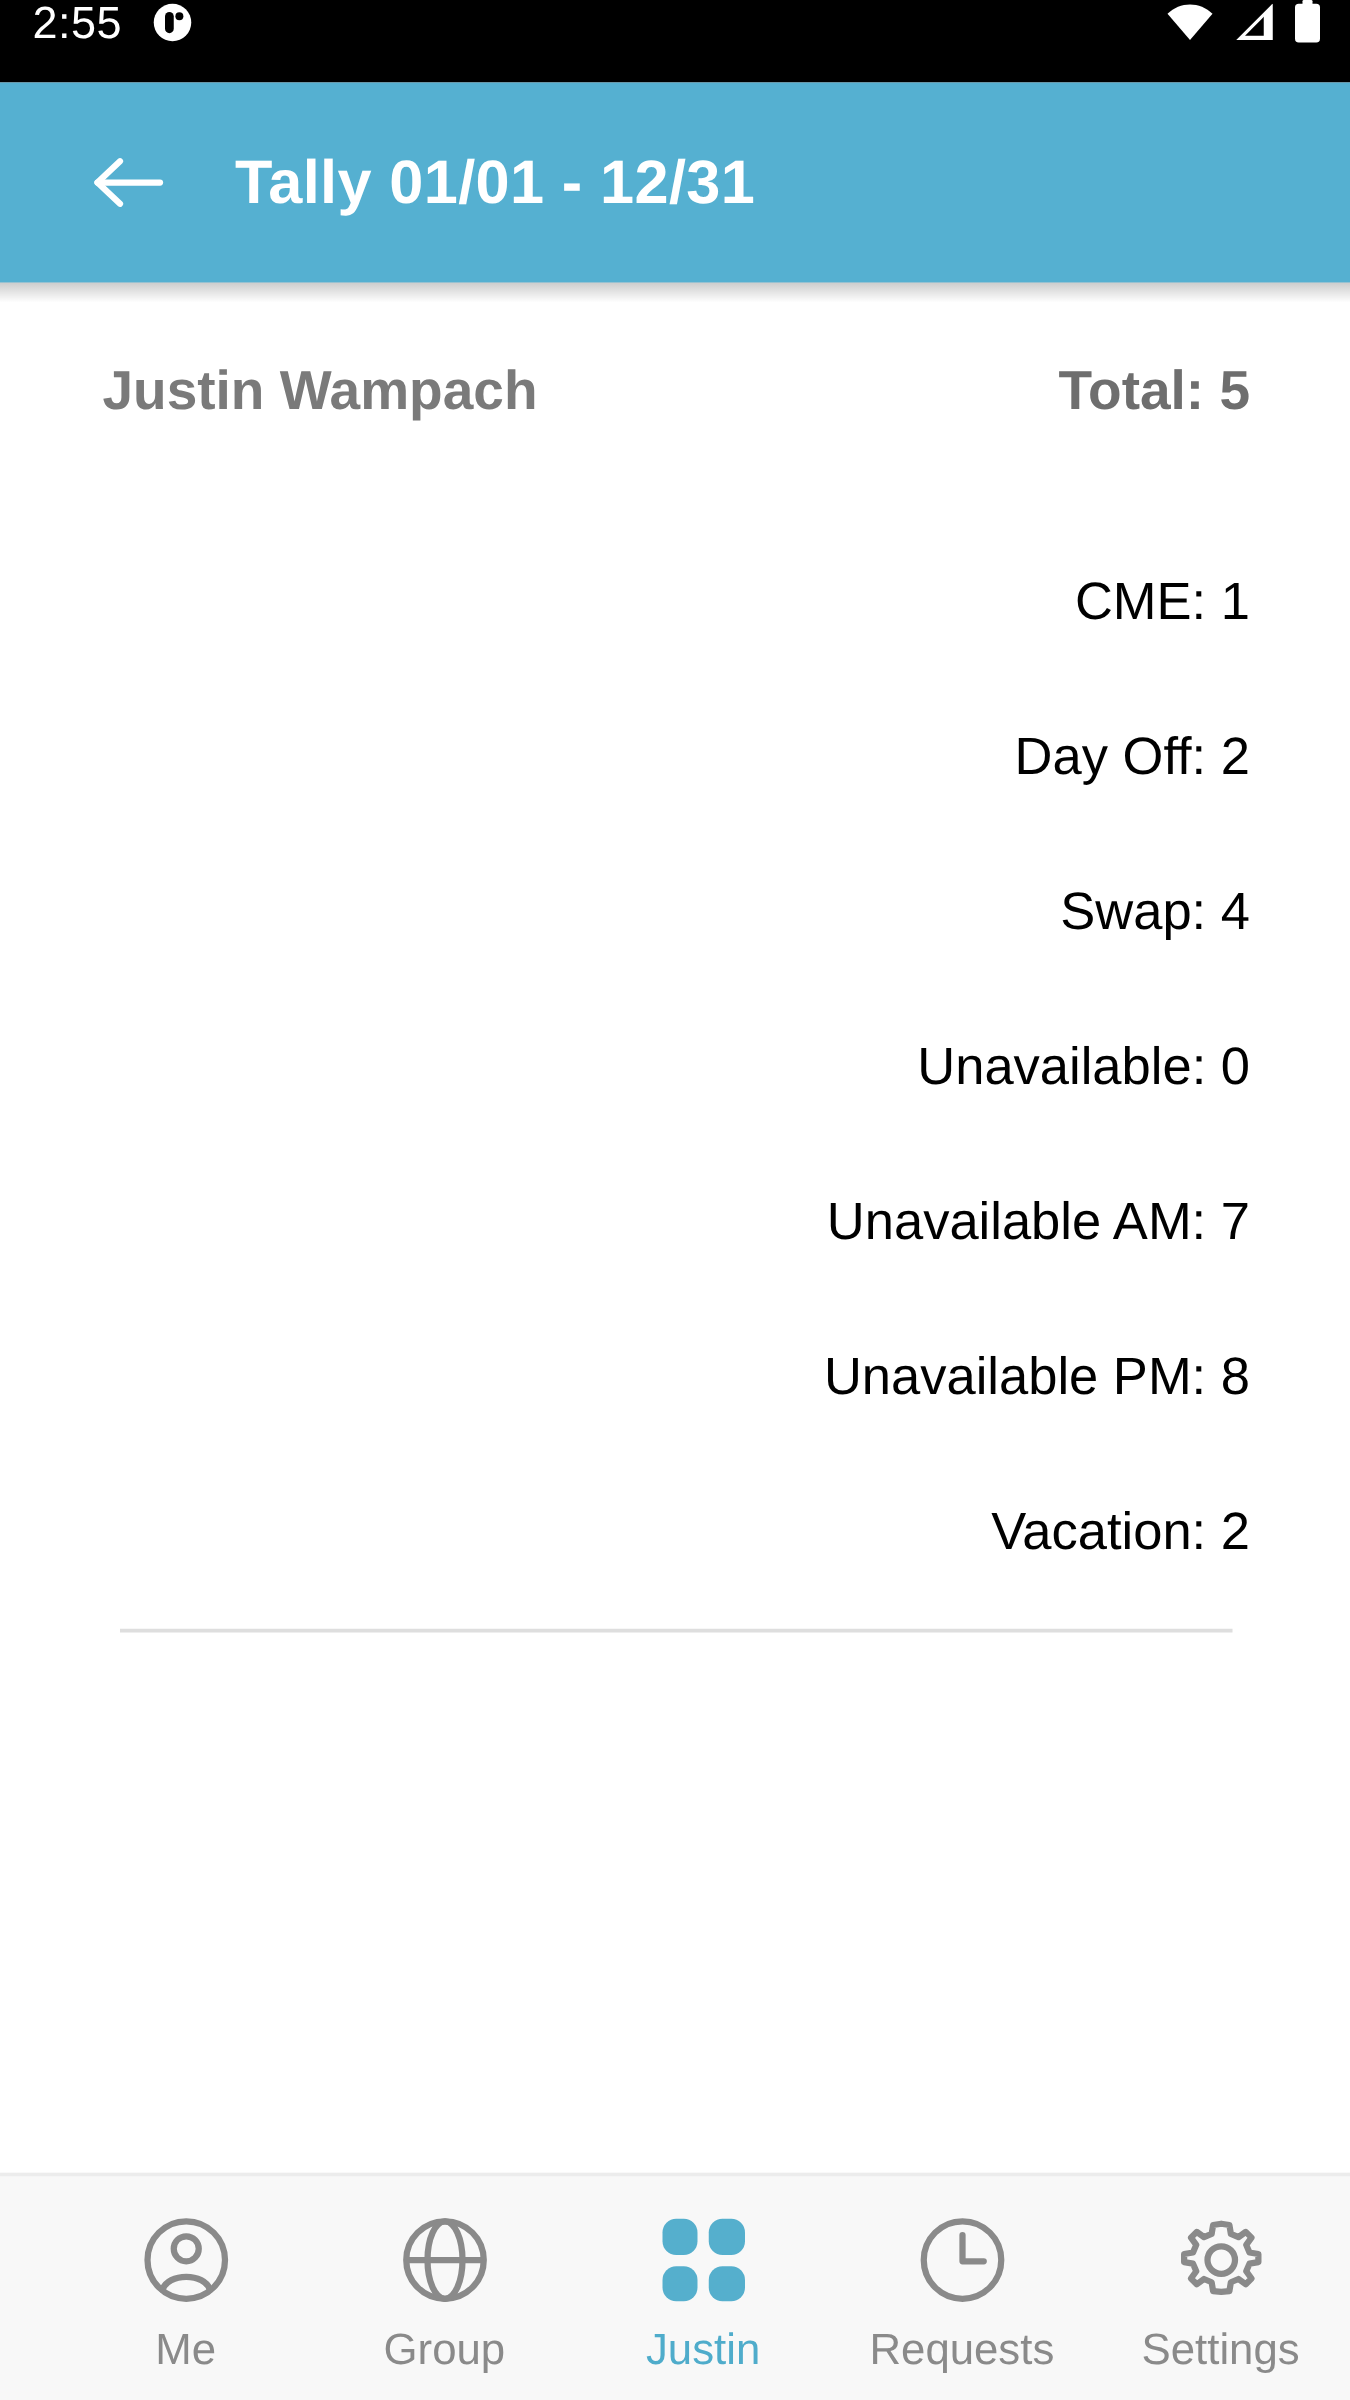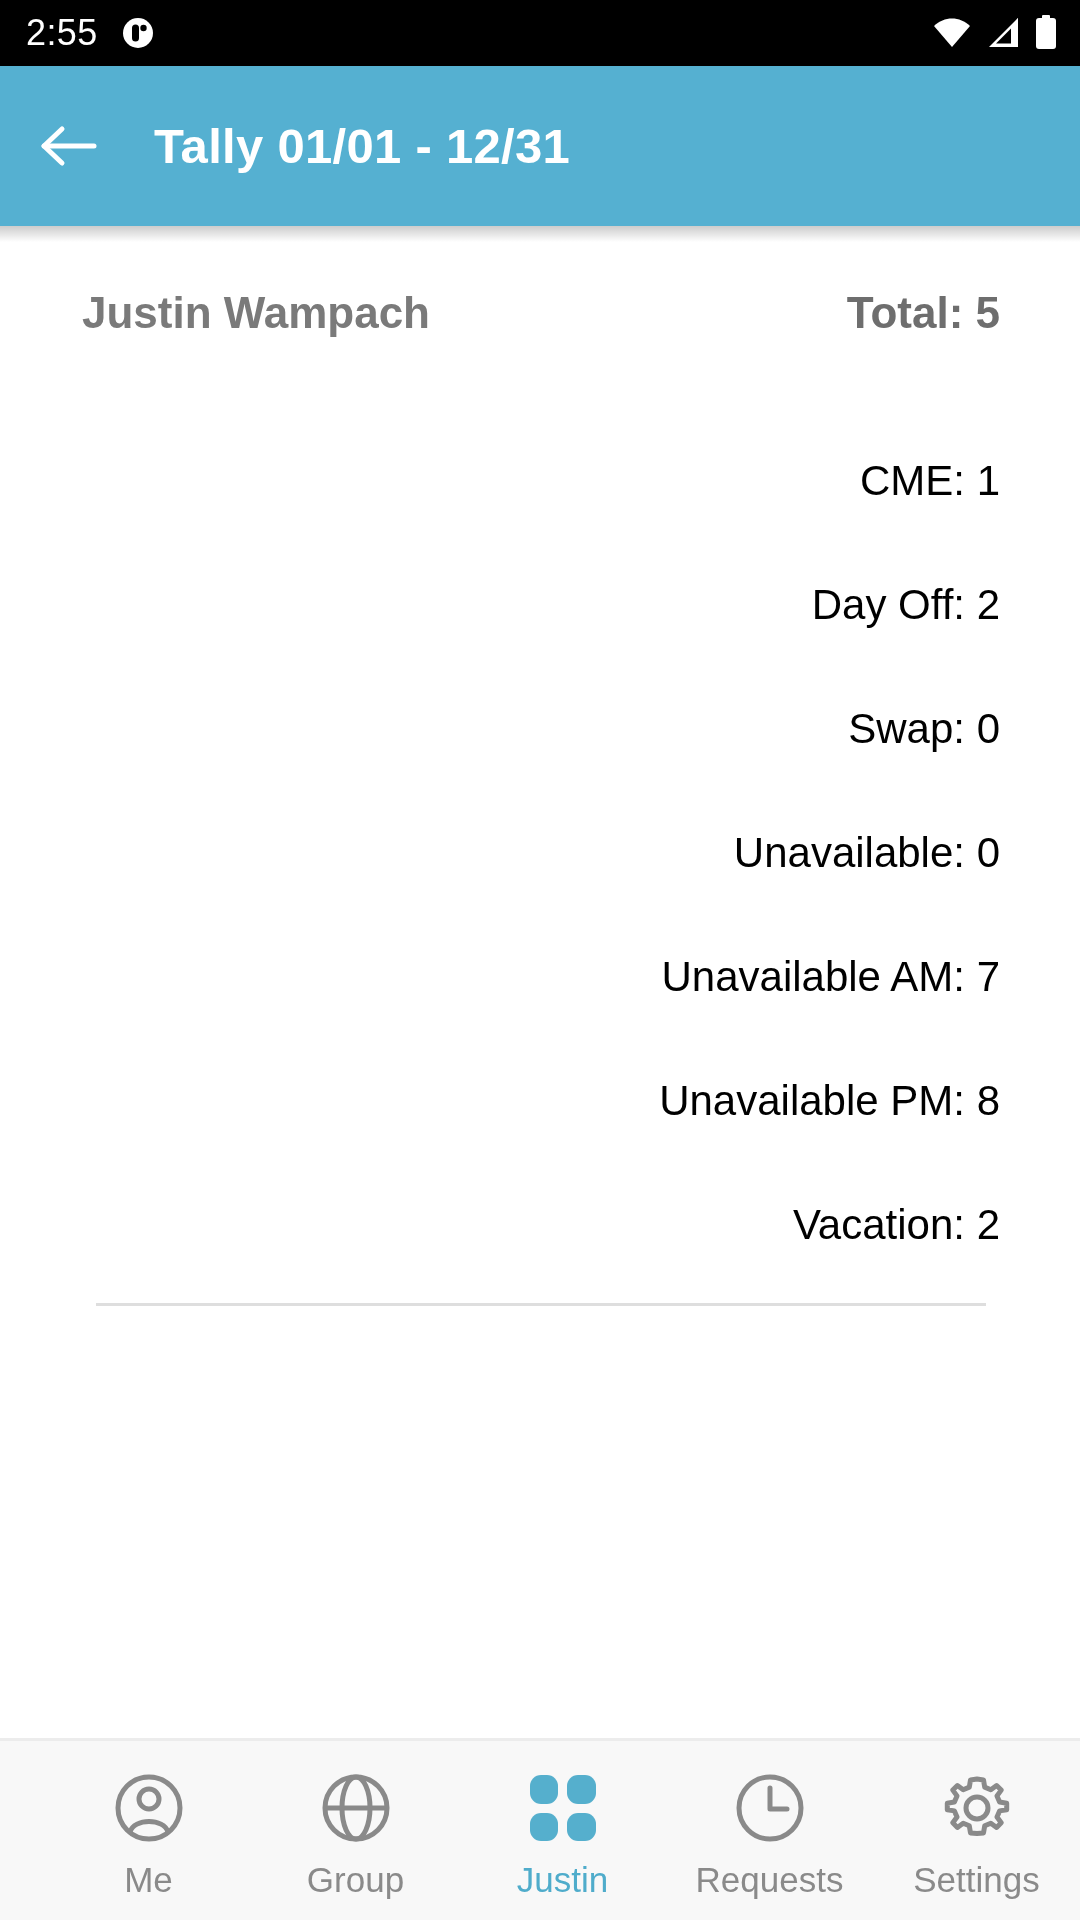--- a/index.html
+++ b/index.html
@@ -7,34 +7,34 @@
     width:1080px; height:1920px;
     background:#ffffff;
     font-family:"Liberation Sans", sans-serif;
     overflow:hidden;
   }
   .phone { position:relative; width:1080px; height:1920px; background:#ffffff; display:flex; flex-direction:column; }
 
   
   .status-bar {
     height:66px; background:#000000; flex:0 0 66px;
-    display:flex; align-items:center; padding:0 22px 0 26px;
+    display:flex; align-items:flex-start; padding:0 22px 0 26px;
     position:relative;
   }
   .status-clock { color:#ffffff; font-size:36px; letter-spacing:0.4px; line-height:1; }
   .status-left-icons { display:flex; align-items:center; margin-left:22px; }
   .notif-icon { width:36px; height:36px; display:block; }
   .status-spacer { flex:1 1 auto; }
   .status-right-icons { display:flex; align-items:center; gap:13px; }
   .sb-ico { display:block; }
 
   
   .appbar {
     flex:0 0 160px; height:160px; background:#55B0D1;
-    display:flex; align-items:center; padding-left:40px;
+    display:flex; align-items:center; padding-left:74px;
     position:relative; z-index:5;
   }
   .appbar::after {
     content:""; position:absolute; left:0; right:0; top:100%; height:16px;
     background:linear-gradient(to bottom, rgba(0,0,0,0.20), rgba(0,0,0,0));
     pointer-events:none;
   }
   .back-btn {
     width:58px; height:58px; display:flex; align-items:center; justify-content:center;
     flex:0 0 58px; cursor:pointer;
@@ -132,21 +132,21 @@
       </div>
 
       <div class="tally-rows">
         <div class="tally-row">
           <span class="tally-row-label">CME: 1</span>
         </div>
         <div class="tally-row">
           <span class="tally-row-label">Day Off: 2</span>
         </div>
         <div class="tally-row">
-          <span class="tally-row-label">Swap: 0</span>
+          <span class="tally-row-label">Swap: 4</span>
         </div>
         <div class="tally-row">
           <span class="tally-row-label">Unavailable: 0</span>
         </div>
         <div class="tally-row">
           <span class="tally-row-label">Unavailable AM: 7</span>
         </div>
         <div class="tally-row">
           <span class="tally-row-label">Unavailable PM: 8</span>
         </div>

